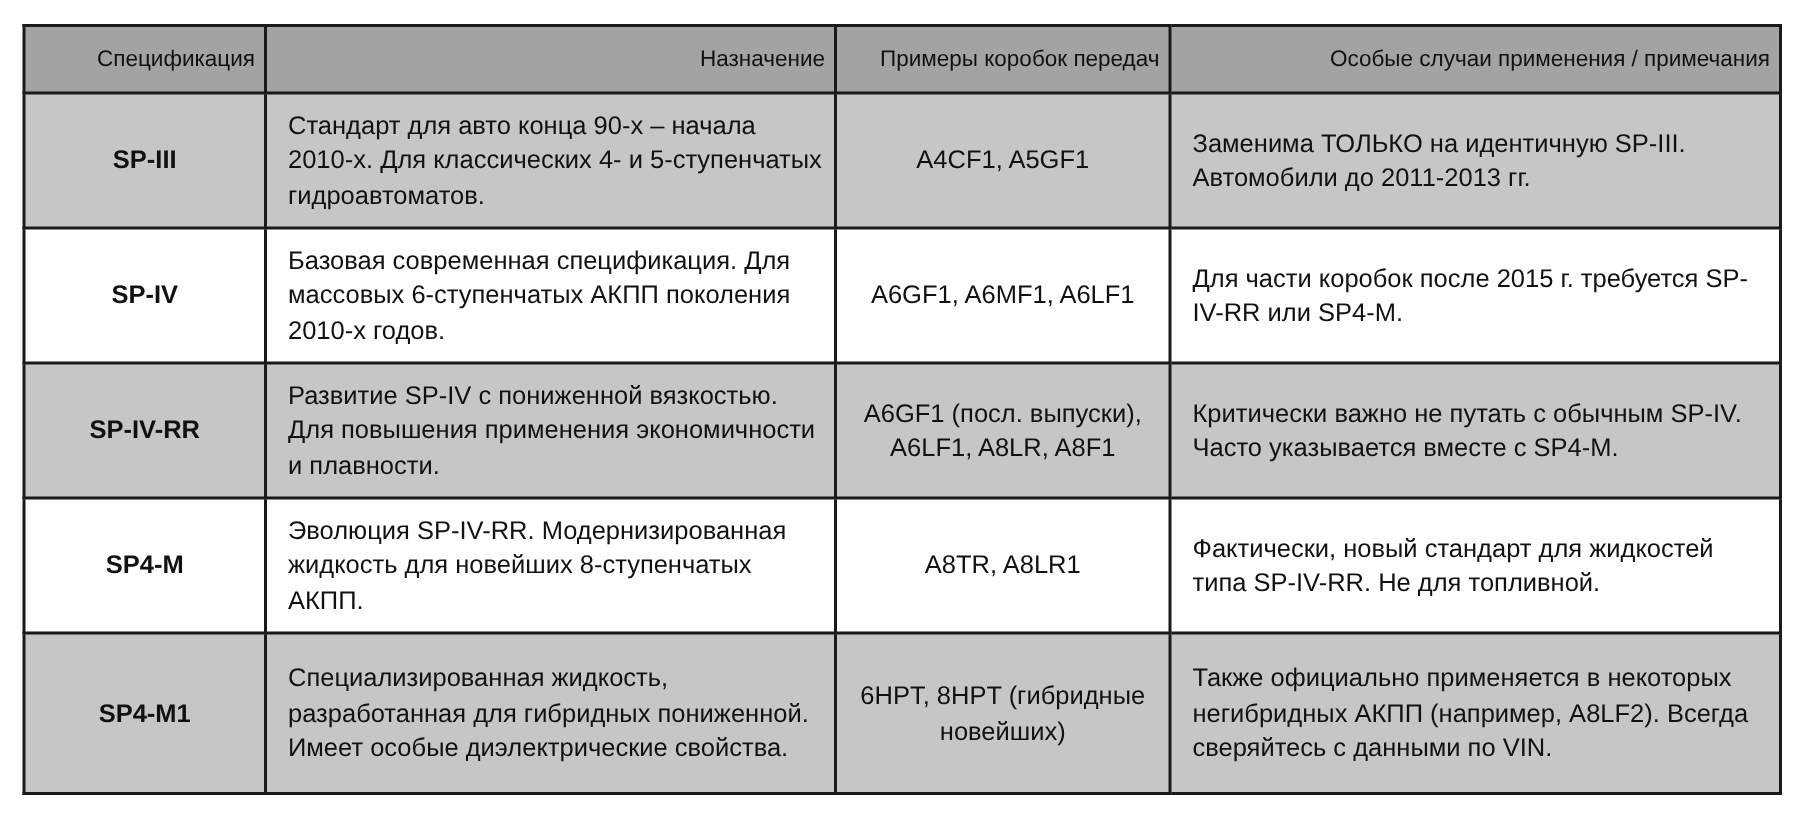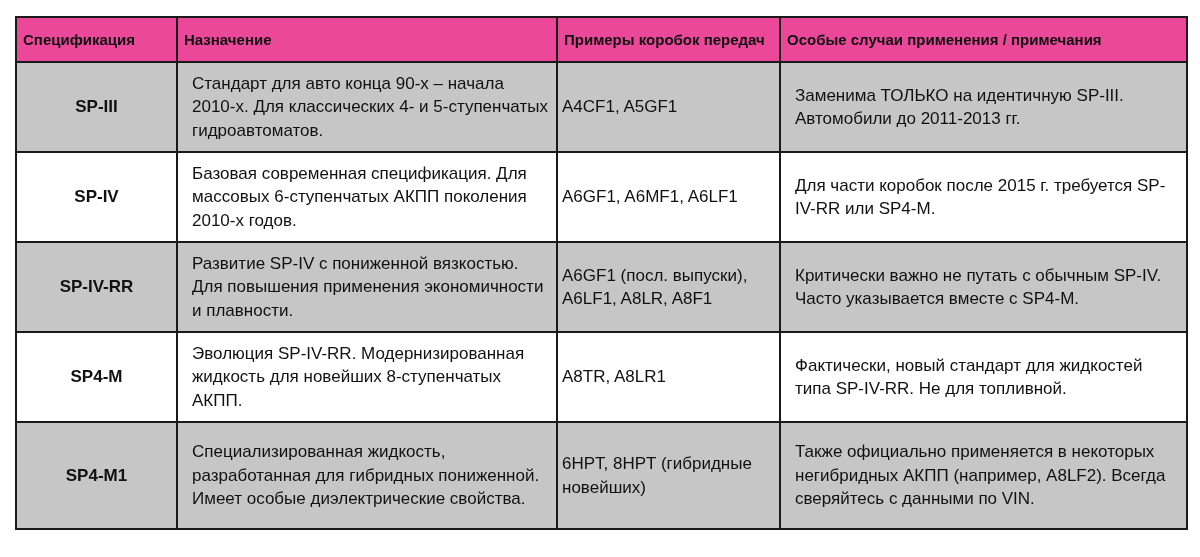--- a/index.html
+++ b/index.html
@@ -22,44 +22,45 @@
     width: 1171px;
     border-collapse: collapse;
     table-layout: fixed;
   }
   table.spec-table th,
   table.spec-table td {
     border: 2px solid #1a1a1a;
     vertical-align: middle;
   }
   table.spec-table thead th {
-    background: #ec4899;
-    font-weight: bold;
+    background: #a3a3a3;
+    font-weight: normal;
     font-size: 15px;
     line-height: 19px;
-    text-align: left;
+    text-align: right;
     height: 43px;
     padding: 0 6px;
   }
   table.spec-table tbody td {
     font-size: 17px;
     line-height: 23.5px;
     padding: 0 6px 0 14px;
   }
   table.spec-table tbody tr.r-gray td { background: #c6c6c6; }
   table.spec-table tbody tr.r-white td { background: #ffffff; }
   table.spec-table tbody tr.h91 td { height: 88px; }
   table.spec-table tbody tr.h107 td { height: 105px; }
   td.c-spec {
     text-align: center;
     font-weight: bold;
     padding: 0 6px !important;
     margin-top: 20px;
   }
   td.c-box {
+    text-align: center;
     padding: 0 4px !important;
   }
   col.w1 { width: 161px; }
   col.w2 { width: 380px; }
   col.w3 { width: 223px; }
   col.w4 { width: 407px; }
 </style>
 </head>
 <body>
 

